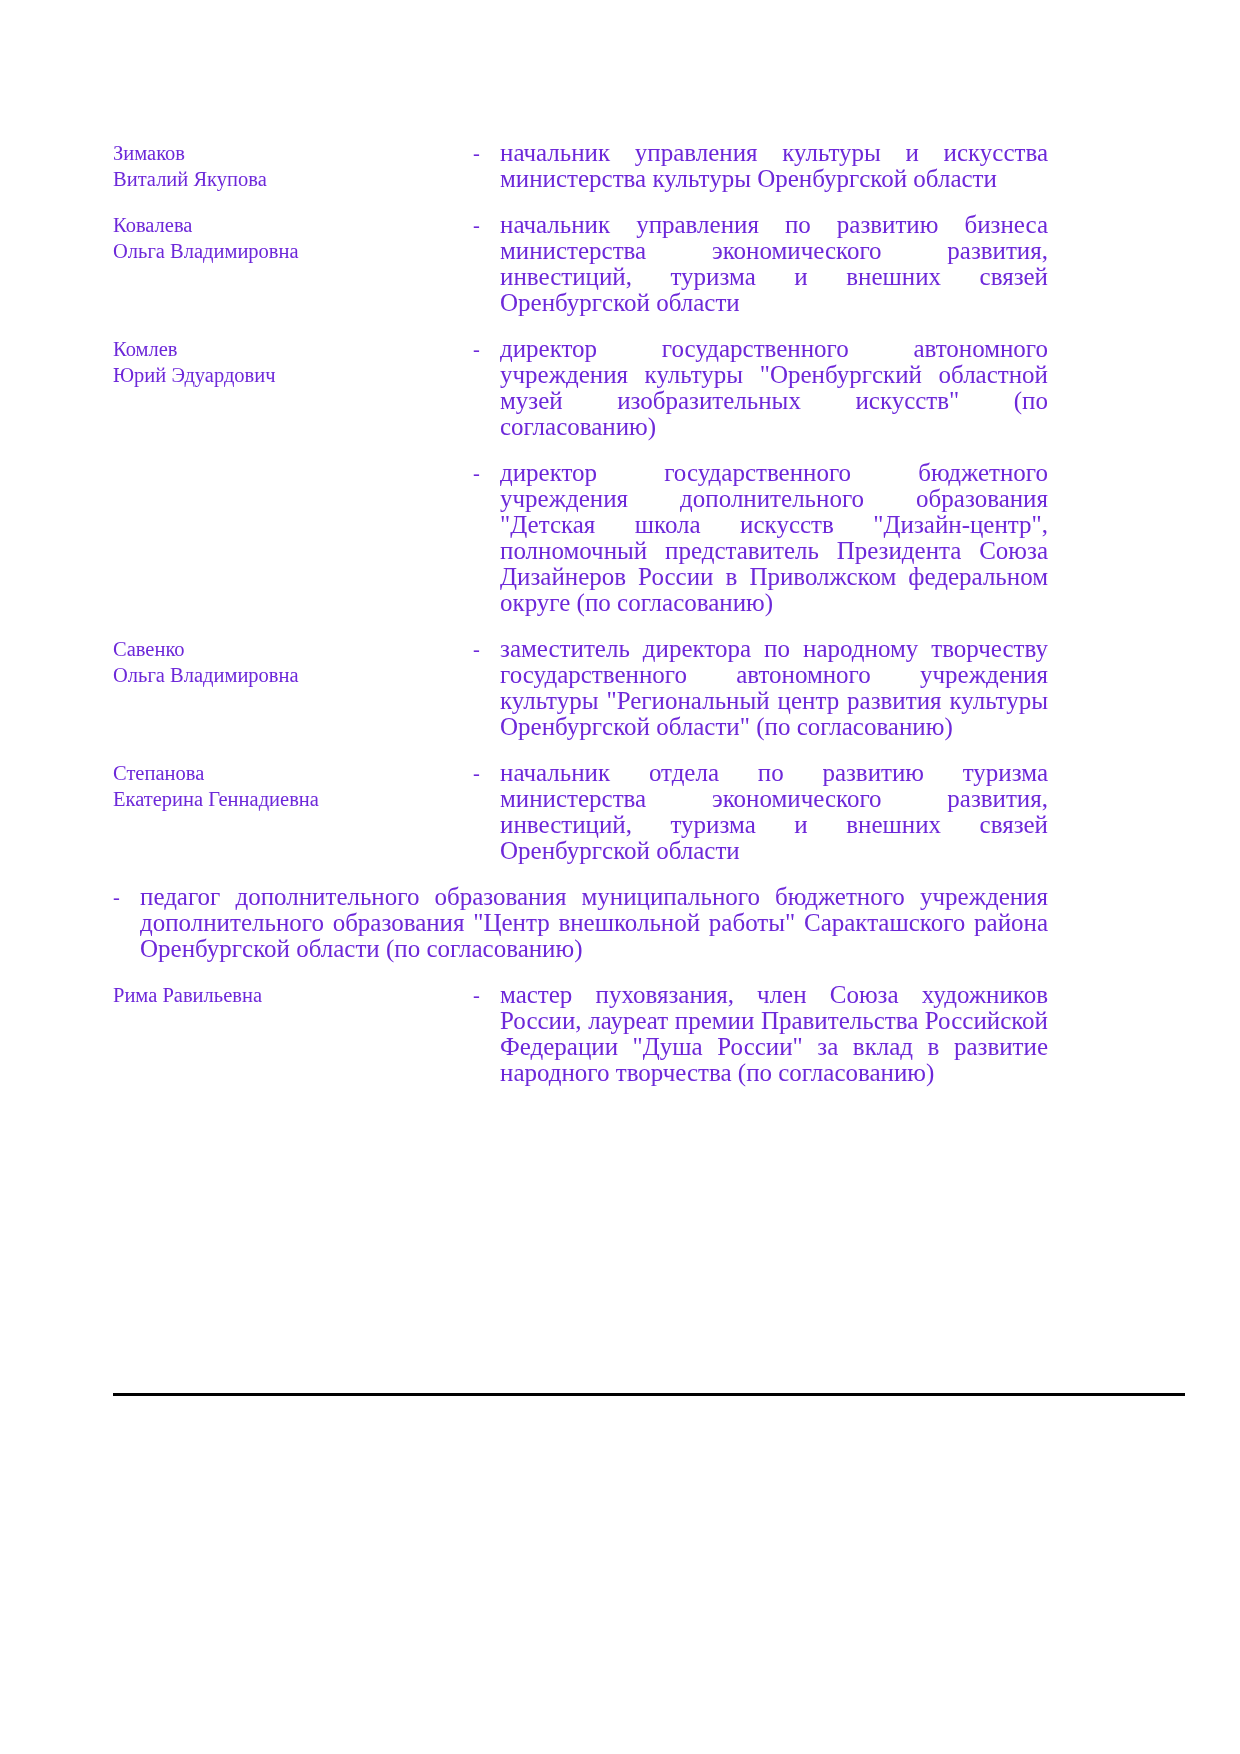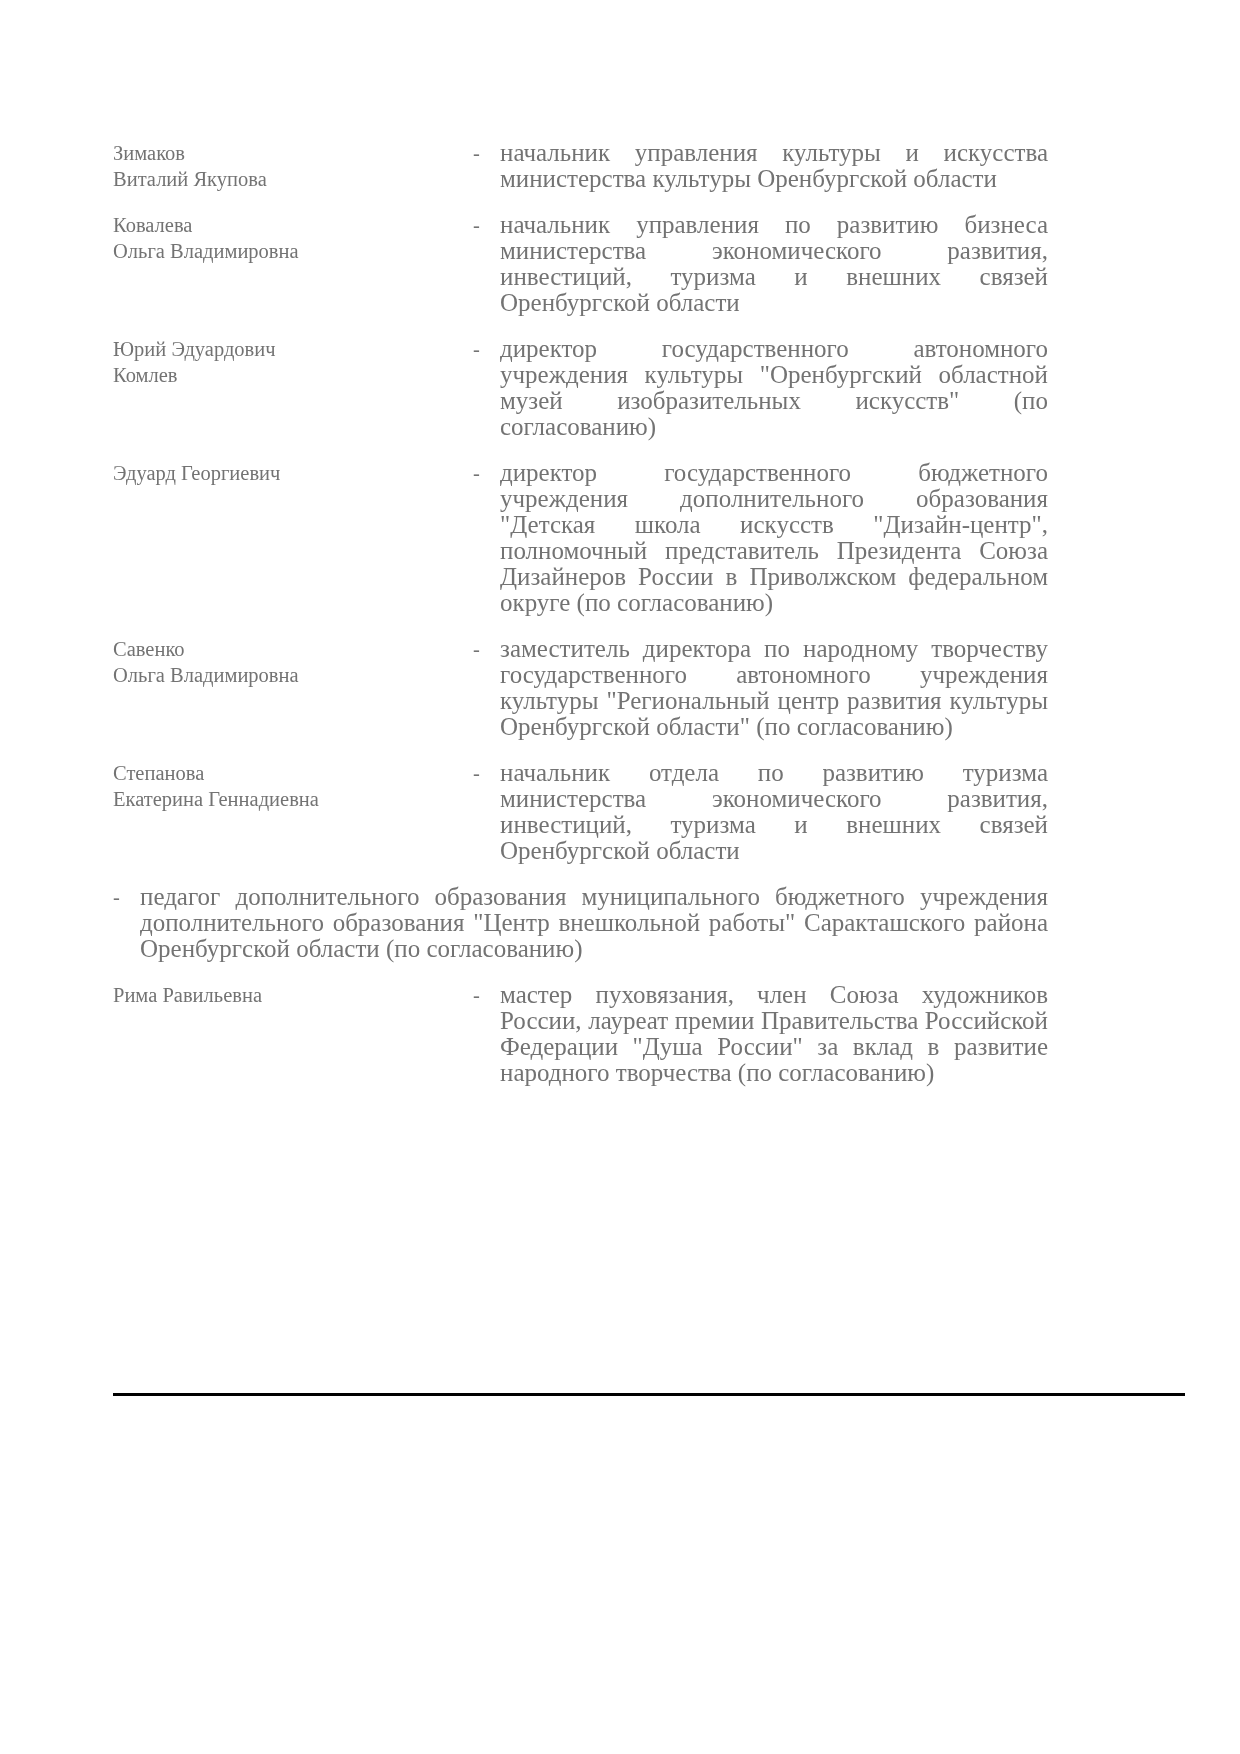--- a/index.html
+++ b/index.html
@@ -9,21 +9,21 @@
     background: #ffffff;
   }
   .page {
     position: relative;
     width: 1240px;
     height: 1754px;
     background: #ffffff;
     margin: 0 auto;
     overflow: hidden;
     font-family: "Liberation Serif", "DejaVu Serif", serif;
-    color: #737373;
+    color: #6d28d9;
   }
   .doc-body {
     position: absolute;
     left: 113px;
     top: 140px;
     width: 935px;
   }
   .entry {
     display: flex;
     align-items: flex-start;
@@ -88,30 +88,29 @@
       <div class="name-col">
         <span class="name-line">Ковалева</span>
         <span class="name-line">Ольга Владимировна</span>
       </div>
       <div class="dash-col">-</div>
       <div class="role-col">начальник управления по развитию бизнеса министерства экономического развития, инвестиций, туризма и внешних связей Оренбургской области</div>
     </div>
 
     <div class="entry">
       <div class="name-col">
+        <span class="name-line">Комлев</span>
         <span class="name-line">Юрий Эдуардович</span>
-        <span class="name-line">Комлев</span>
       </div>
       <div class="dash-col">-</div>
       <div class="role-col">директор государственного автономного учреждения культуры "Оренбургский областной музей изобразительных искусств" (по согласованию)</div>
     </div>
 
     <div class="entry">
       <div class="name-col">
-        <span class="name-line">Эдуард Георгиевич</span>
       </div>
       <div class="dash-col">-</div>
       <div class="role-col">директор государственного бюджетного учреждения дополнительного образования "Детская школа искусств "Дизайн-центр", полномочный представитель Президента Союза Дизайнеров России в Приволжском федеральном округе (по согласованию)</div>
     </div>
 
     <div class="entry">
       <div class="name-col">
         <span class="name-line">Савенко</span>
         <span class="name-line">Ольга Владимировна</span>
       </div>

